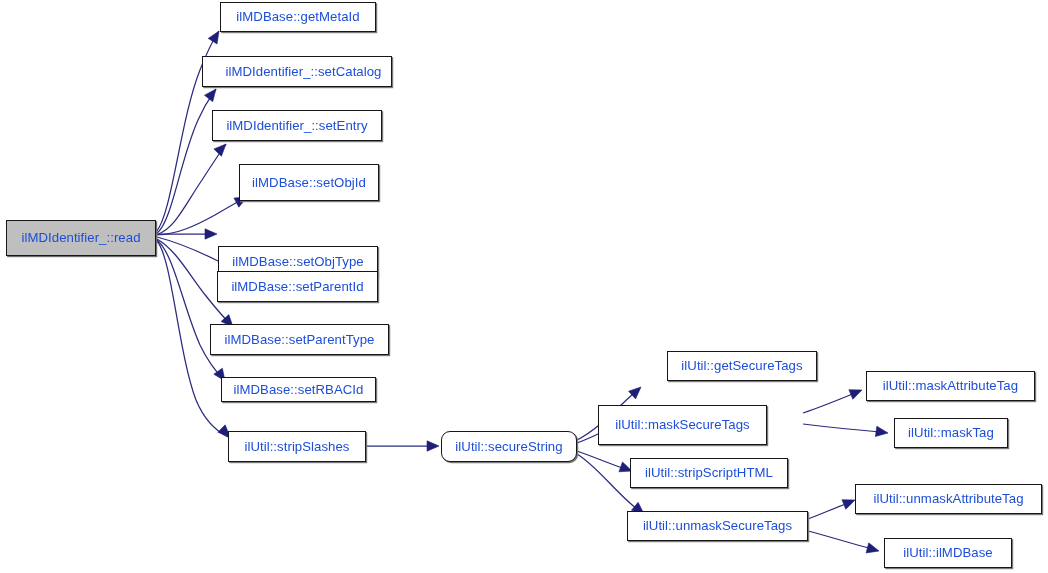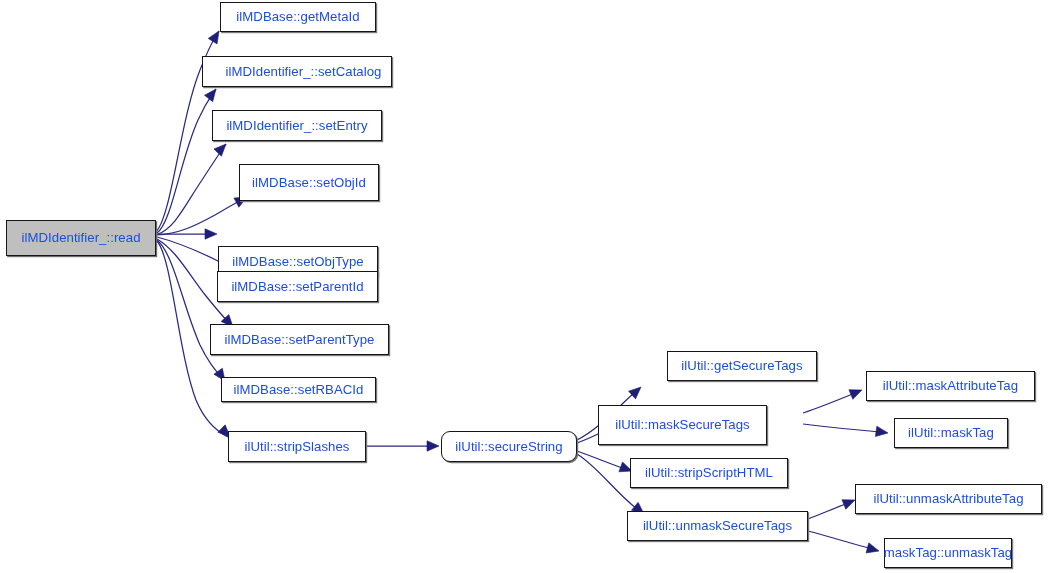--- a/index.html
+++ b/index.html
@@ -133,16 +133,16 @@
       <div class="node" style="left: 866px; top: 371px; width: 169px; height: 30px;">
         <span class="label">ilUtil::maskAttributeTag</span>
       </div>
       <div class="node" style="left: 894px; top: 418px; width: 114px; height: 30px;">
         <span class="label">ilUtil::maskTag</span>
       </div>
       <div class="node" style="left: 855px; top: 484px; width: 187px; height: 30px;">
         <span class="label">ilUtil::unmaskAttributeTag</span>
       </div>
       <div class="node" style="left: 884px; top: 538px; width: 128px; height: 30px;">
-        <span class="label">maskTag::unmaskTag</span>
+        <span class="label">ilUtil::ilMDBase</span>
       </div>
     </div>
 </div>
 
 </body></html>

